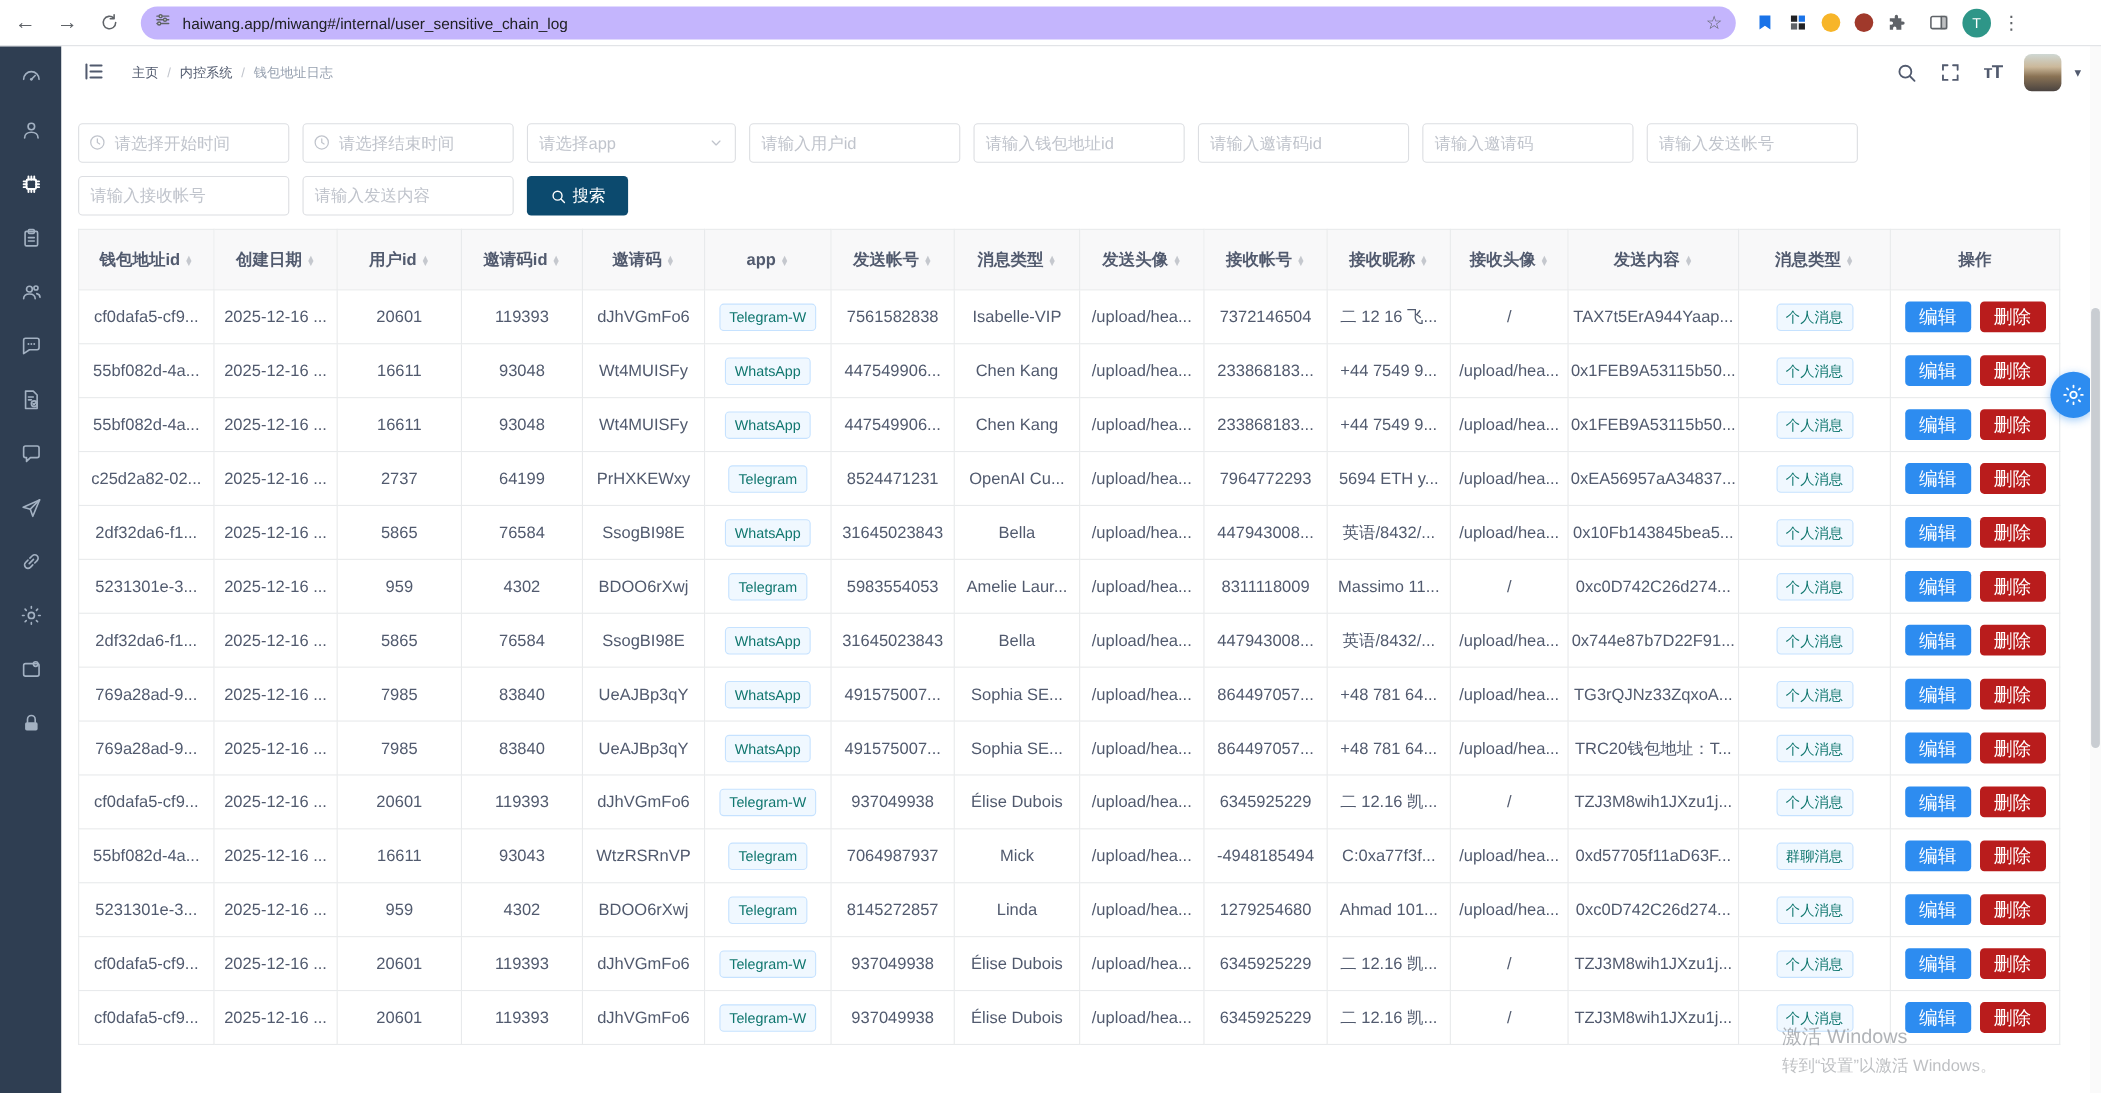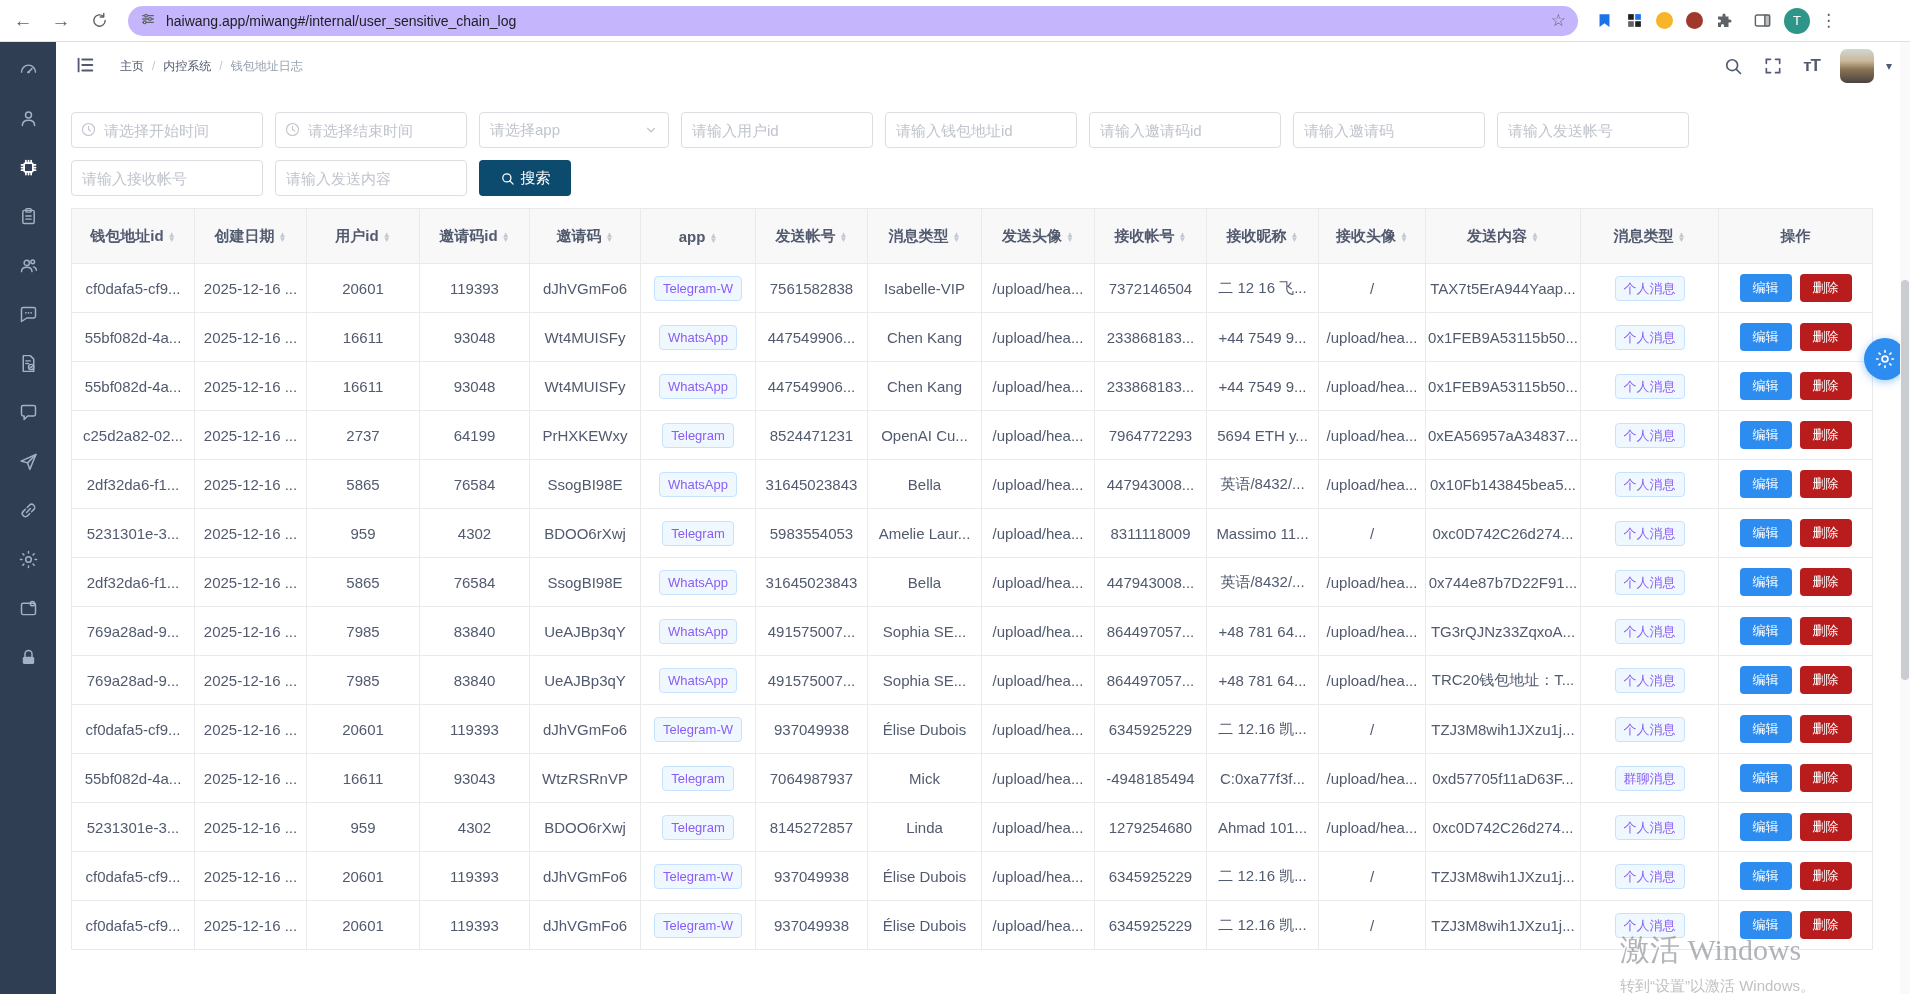--- a/index.html
+++ b/index.html
@@ -63,32 +63,32 @@
   .btn-add, .btn-export { height:36px; padding:0 18px; }
 
   
   .table-wrap { width:1802px; }
   table { border-collapse:collapse; table-layout:fixed; width:1801px; }
   th, td { border:1px solid #e8eaec; text-align:center; overflow:hidden; white-space:nowrap; text-overflow:ellipsis; }
   th { background:#f8f8f9; height:55px; font-size:15px; color:#515a6e; font-weight:bold; cursor:pointer; }
   td { height:49px; font-size:15px; color:#515a6e; background:#fff; }
   .sort-caret { display:inline-flex; flex-direction:column; margin-left:4px; vertical-align:middle; line-height:5px; }
   .sort-caret span { font-size:8px; color:#c5c8ce; }
-  .tag { display:inline-block; padding:0 8px; height:25px; line-height:23px; font-size:13px; background:#f0f8ff; border:1px solid #c6e2ff; color:#8b5cf6; border-radius:4px; }
-  .cell-btn { border:none; border-radius:4px; color:#fff; font-size:13px; height:28px; padding:0 13px; cursor:pointer; font-family:inherit; }
+  .tag { display:inline-block; padding:0 8px; height:25px; line-height:23px; font-size:13px; background:#f0f8ff; border:1px solid #c6e2ff; color:#0f766e; border-radius:4px; }
+  .cell-btn { border:none; border-radius:4px; color:#fff; font-size:17px; height:28px; padding:0 13px; cursor:pointer; font-family:inherit; }
   .cell-btn.edit { background:#2d8cf0; margin-right:8px; }
   .cell-btn.del { background:#b91c1c; }
 
   
   .float-gear { position:absolute; top:296px; right:4px; width:42px; height:42px; border-radius:50%; background:#2d8cf0; color:#fff; display:flex; align-items:center; justify-content:center; box-shadow:0 2px 8px rgba(45,140,240,.45); cursor:pointer; z-index:40; }
   .float-gear svg { stroke:#fff; stroke-width:1.8; fill:none; stroke-linecap:round; }
   .scrollbar { position:absolute; top:0; right:0; width:10px; bottom:0; background:#fafafa; z-index:45; }
   .scroll-thumb { position:absolute; top:238px; right:1px; width:8px; height:400px; border-radius:4px; background:#c9cdd2; cursor:pointer; }
   .watermark { position:absolute; left:1620px; top:888px; z-index:60; pointer-events:none; }
-  .watermark .l1 { font-size:30px; color:rgba(125,130,136,.60);font-family:Liberation Serif, serif; }
+  .watermark .l1 { font-size:18px; color:rgba(125,130,136,.60); }
   .watermark .l2 { font-size:15px; color:rgba(125,130,136,.50); margin-top:6px; }
 </style>
 </head>
 <body>
 
 <div class="browser-bar">
   <div class="nav-btn">←</div>
   <div class="nav-btn">→</div>
   <div class="nav-btn">
     <svg width="17" height="17" viewBox="0 0 24 24" fill="none" stroke-width="2">

